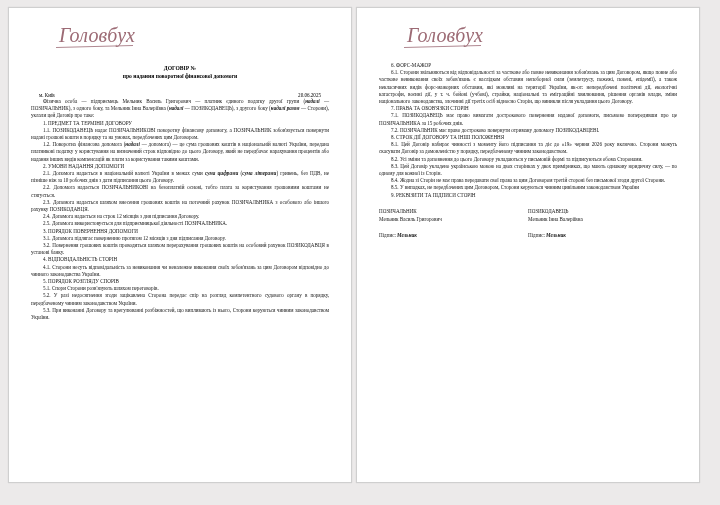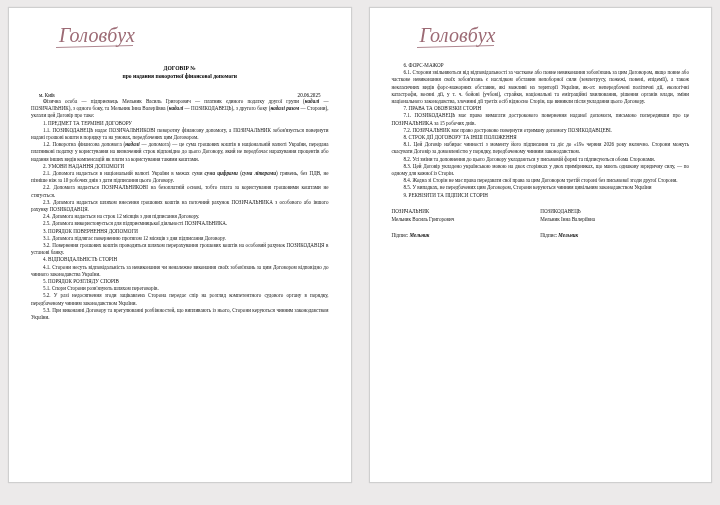--- a/index.html
+++ b/index.html
@@ -11,21 +11,21 @@
     height: 505px;
     background: #eceaea;
     font-family: "Liberation Serif", "DejaVu Serif", serif;
     overflow: hidden;
   }
   .viewer {
     position: relative;
     width: 720px;
     height: 505px;
     display: flex;
-    gap: 17px;
+    gap: 4px;
     padding: 7px 8px 0 8px;
     box-sizing: border-box;
   }
   .page {
     position: relative;
     width: 344px;
     height: 476px;
     background: #ffffff;
     border: 1px solid #cfcfcf;
     box-sizing: border-box;

